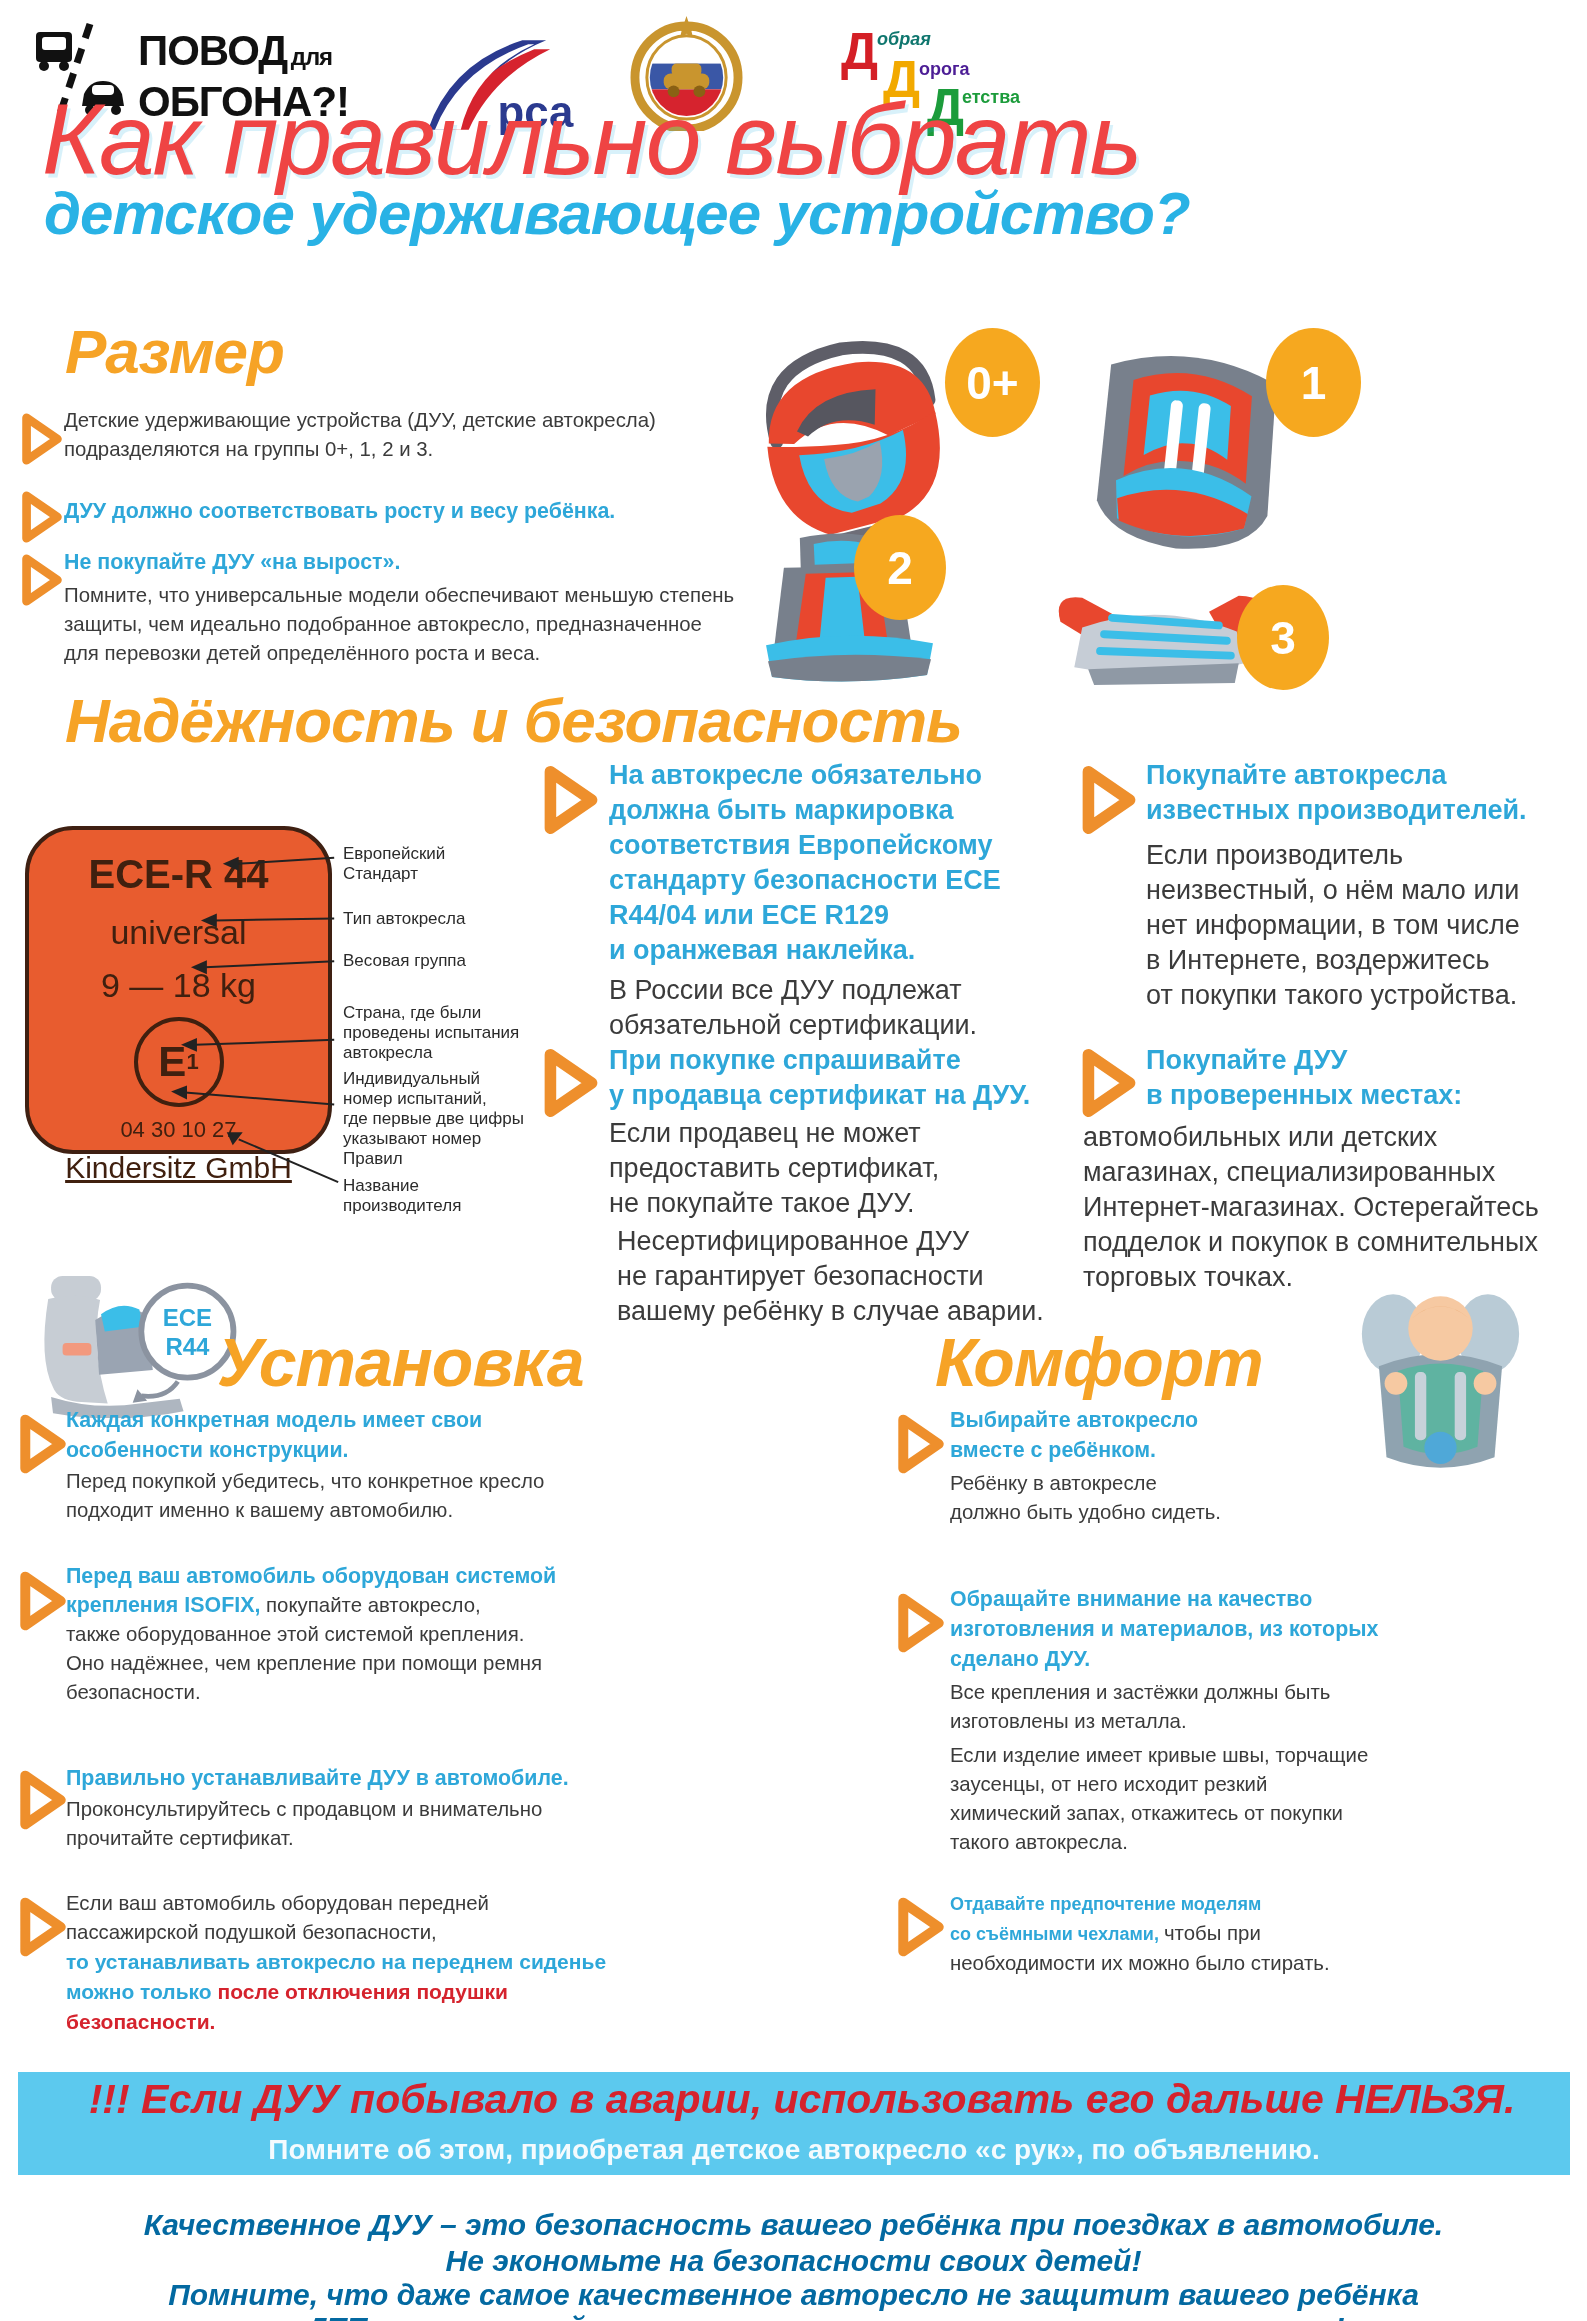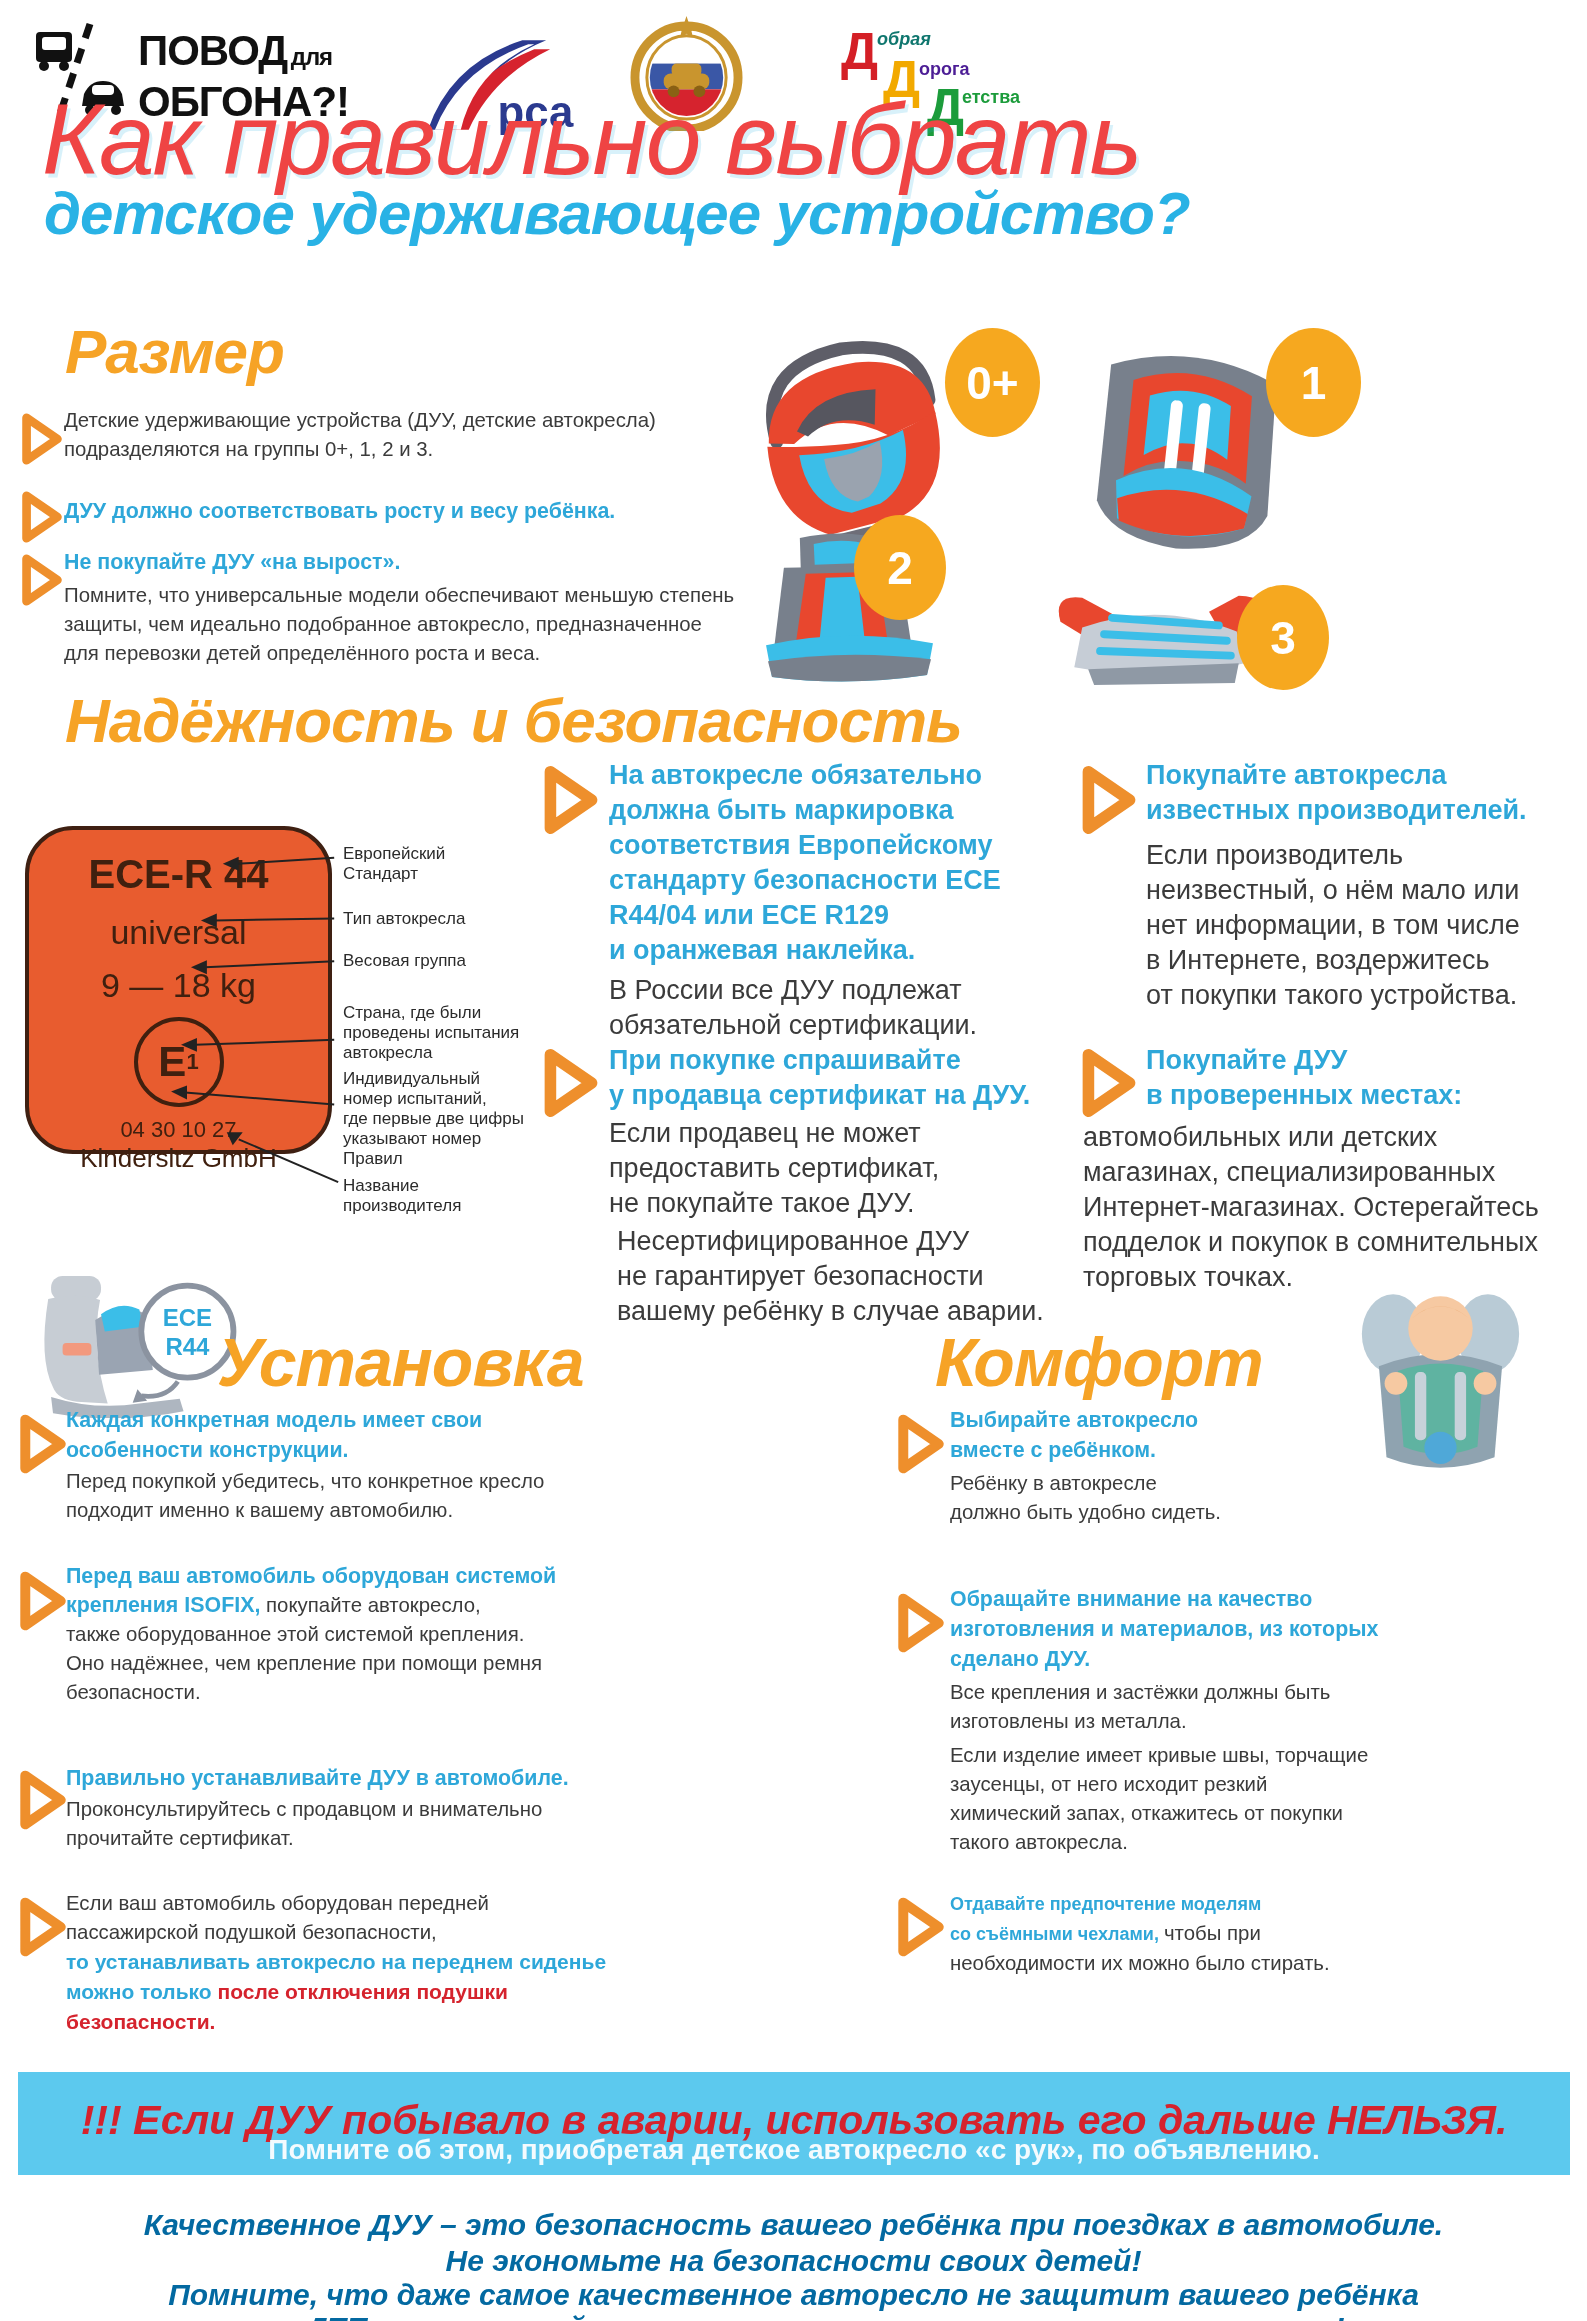--- a/index.html
+++ b/index.html
@@ -22,21 +22,21 @@
   .badge {background:#F6A81F; border-radius:50%; color:#fff; font-weight:700; font-size:46px;
           display:flex; align-items:center; justify-content:center; z-index:5;}
   .ece-label {background:#E85C2F; border:4px solid #3F2012; border-radius:48px; color:#40200F; text-align:center;}
   .ece-label .row1 {font-size:40px; font-weight:700; margin-top:22px;}
   .ece-label .row2 {font-size:34px; margin-top:16px;}
   .ece-label .row3 {font-size:34px; margin-top:14px;text-align:center;}
   .ece-circle {width:82px; height:82px; border:4px solid #40200F; border-radius:50%; margin:12px auto 0 auto;
                display:flex; align-items:center; justify-content:center; font-size:42px; font-weight:700;}
   .ece-circle sub {font-size:22px;}
   .ece-label .row5 {font-size:22px; margin-top:10px;}
-  .ece-label .row6 {font-size:26px; }
+  .ece-label .row6 {font-size:30px; margin-top:8px;text-decoration:underline;}
   .ann {font-size:17px; line-height:20px; color:#2B2B2B;}
   .banner {background:#5CC9EE;}
   .banner-red {font-size:41px; font-weight:700; font-style:italic; color:#D5232D; text-align:center;}
   .banner-white {font-size:28px; font-weight:700; color:#F4FBFE; text-align:center;}
   .footer-red {font-size:30px; line-height:33px; font-weight:700; font-style:italic; color:#0369a1; text-align:center;margin-top:21px;}
   .povod-text {font-weight:700; color:#111; letter-spacing:-1px; line-height:42px;}
   .povod-w1 {font-size:42px;}
   .povod-w2 {font-size:24px; font-weight:700;}
   .povod-w3 {font-size:42px;}
   .ddd-big {font-weight:700; font-size:52px; line-height:1; position:absolute;}
@@ -396,21 +396,21 @@
   <div class="abs" style="left:896px; top:1896px;">
     <svg class="tri" width="50" height="62" viewBox="0 0 44 56">
         <polygon points="6,6 38,28 6,50"></polygon>
       </svg>
   </div>
   <div class="abs pre body20" style="left:950px; top:1889px; width:617px;"><span class="blue" style="font-size:18px;">Отдавайте предпочтение моделям
 со съёмными чехлами, </span><span>чтобы при
 необходимости их можно было стирать.</span></div>
 
   <div class="abs banner" style="left:18px; top:2072px; width:1552px; height:103px;">
-    <div class="abs banner-red" style="left:0; top:25px; width:1552px;">!!! Если ДУУ побывало в аварии, использовать его дальше НЕЛЬЗЯ.</div>
+    <div class="abs banner-red" style="left:0; top:4px; width:1552px;padding-left:8px;">!!! Если ДУУ побывало в аварии, использовать его дальше НЕЛЬЗЯ.</div>
     <div class="abs banner-white" style="left:0; top:62px; width:1552px;">Помните об этом, приобретая детское автокресло «с рук», по объявлению.</div>
   </div>
 
   <div class="abs footer-red" style="left:0; top:2187px; width:1587px;">Качественное ДУУ – это безопасность вашего ребёнка при поездках в автомобиле.</div>
   <div class="abs footer-red" style="left:0; top:2223px; width:1587px;">Не экономьте на безопасности своих детей!</div>
   <div class="abs footer-red pre" style="left:0; top:2257px; width:1587px;">Помните, что даже самое качественное авторесло не защитит вашего ребёнка
 при ДТП на встречной полосе или при нарушении скоростного режима!</div>
 
 </div>
 

